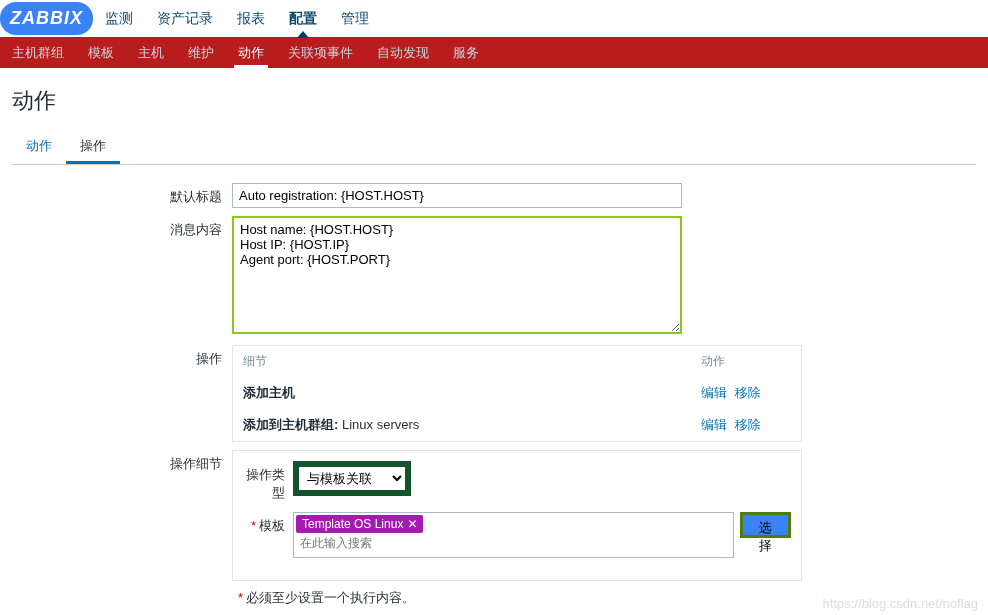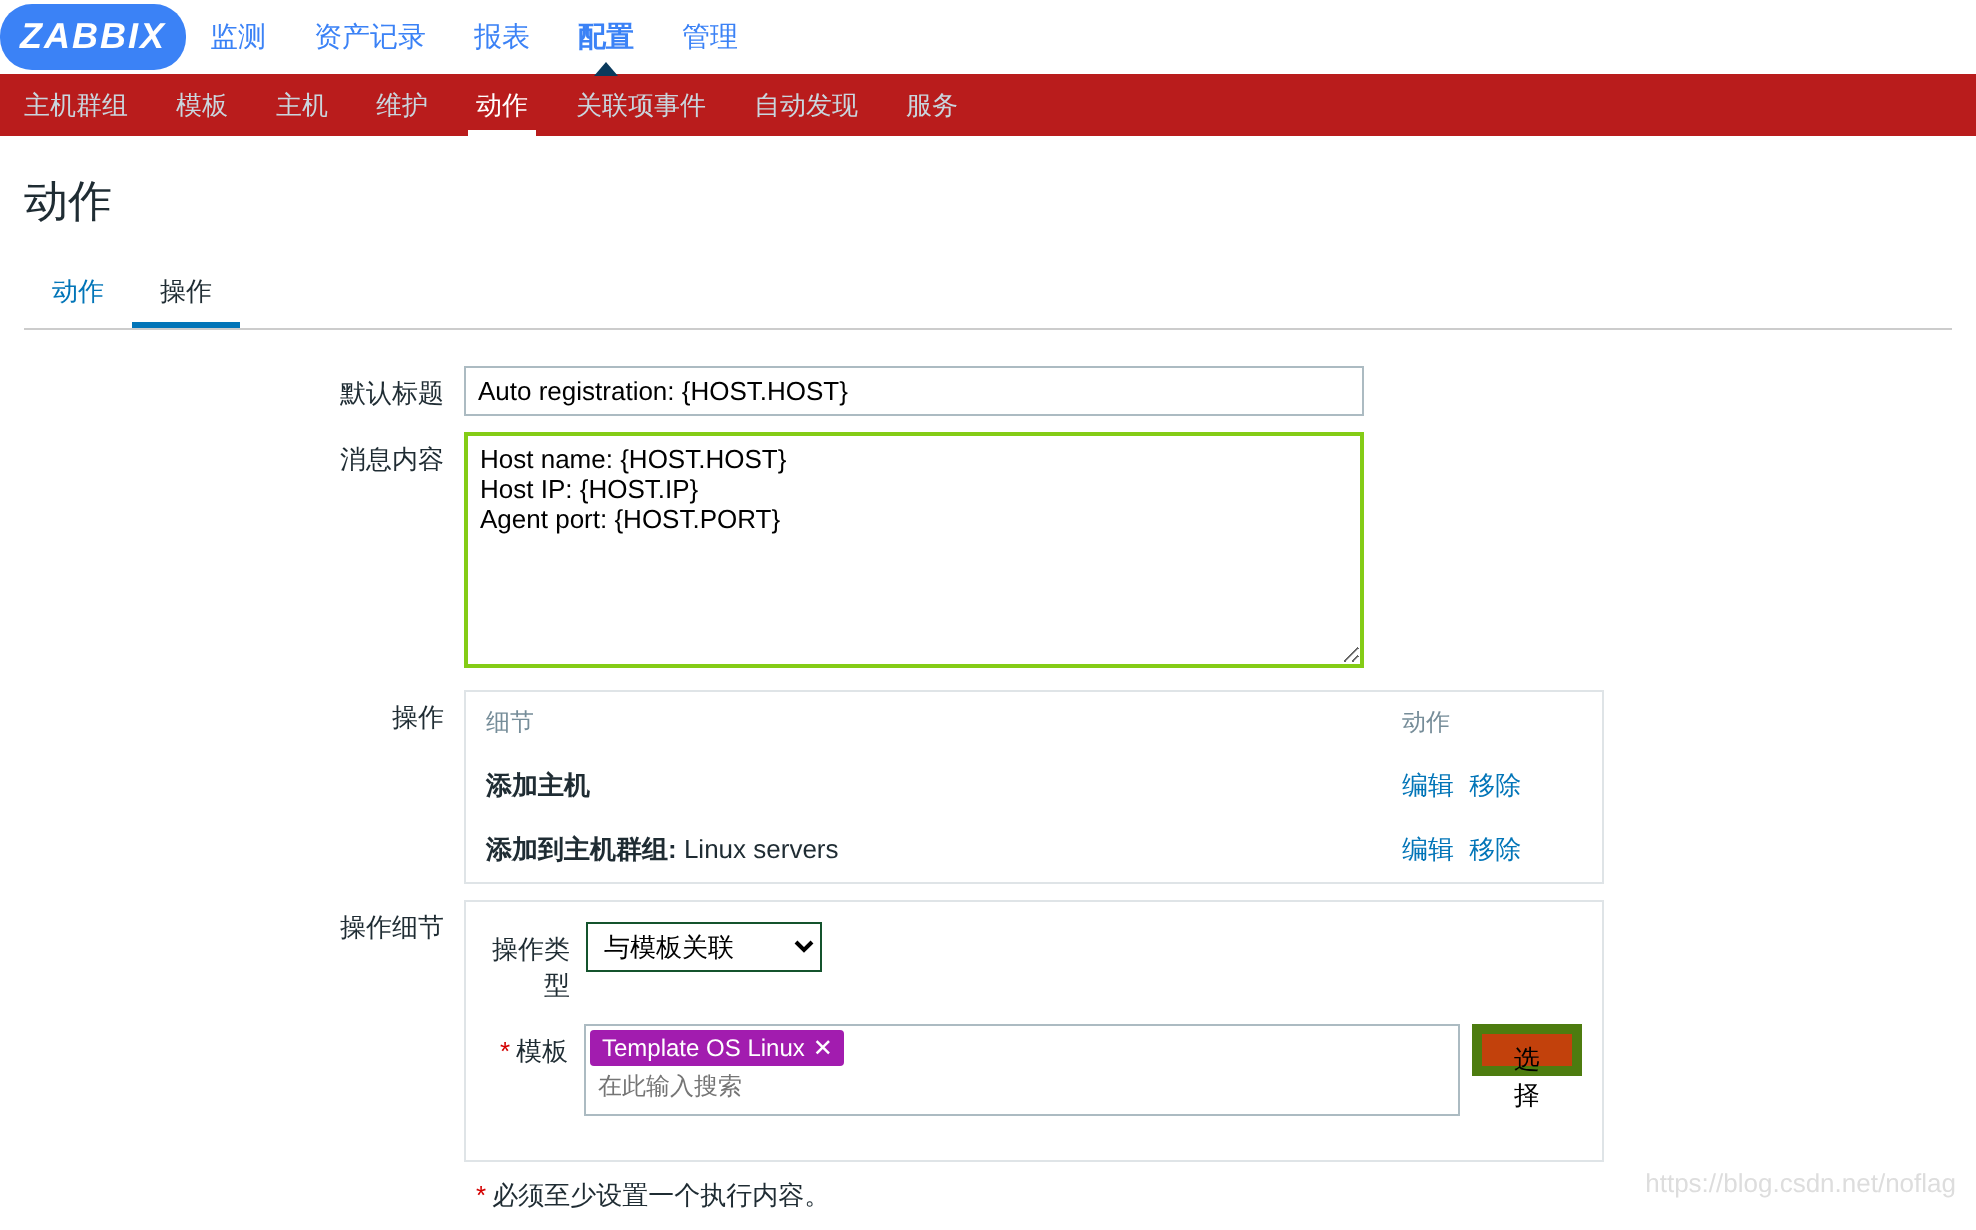--- a/index.html
+++ b/index.html
@@ -1,21 +1,21 @@
 <!DOCTYPE html>
 <html><head>
   <meta charset="utf-8">
   <style>
     * { margin: 0; padding: 0; box-sizing: border-box; }
     body { font-family: Arial, "Microsoft YaHei", sans-serif; font-size: 13px; color: #1f2c33; background: #fff; }
     
     .top-nav { background: #fff; height: 37px; display: flex; align-items: center; position: relative; }
     .logo { background: #3b82f6; color: #fff; font-weight: bold; font-size: 18px; letter-spacing: 1px; padding: 6px 10px; font-style: italic; border-radius: 16px; }
     .top-nav-items { display: flex; align-items: stretch; height: 37px; }
-    .top-nav-item { padding: 0 12px; color: #3b82f6; cursor: pointer; display: flex; align-items: center; font-size: 14px; position: relative; }
+    .top-nav-item { padding: 0 12px; color: #0c4a6e; cursor: pointer; display: flex; align-items: center; font-size: 14px; position: relative; }
     .top-nav-item.active { font-weight: bold; }
     .top-nav-item.active::after { content: ''; position: absolute; bottom: -1px; left: 50%; transform: translateX(-50%); width: 0; height: 0; border-left: 6px solid transparent; border-right: 6px solid transparent; border-bottom: 7px solid #0a3a5c; z-index: 2; }
     
     .sub-nav { background: #b91c1c; height: 31px; display: flex; align-items: stretch; }
     .sub-nav-item { padding: 0 12px; color: #c9d6de; cursor: pointer; display: flex; align-items: center; font-size: 13px; position: relative; }
     .sub-nav-item.active { color: #fff; }
     .sub-nav-item.active::after { content: ''; position: absolute; bottom: 0; left: 8px; right: 8px; height: 3px; background: #fff; }
     
     .page-content { padding: 10px 12px; }
     .page-title { font-size: 22px; font-weight: normal; margin-bottom: 15px; margin-top: 8px; }
@@ -41,33 +41,33 @@
     .ops-row-detail b { font-weight: bold; }
     .link { color: #0275b8; cursor: pointer; font-size: 13px; }
     .link + .link { margin-left: 4px; }
     
     .detail-box { border: 1px solid #dfe4e7; width: 570px; padding: 10px 10px 12px; }
     .detail-row { display: flex; margin-bottom: 10px; align-items: flex-start; }
     .detail-label { width: 50px; text-align: right; padding-right: 8px; padding-top: 5px; font-size: 13px; }
     .detail-control { flex: 1; display: flex; align-items: flex-start; gap: 6px; }
     .required-mark { color: #d40000; margin-right: 3px; }
     
-    .select { border: 1px solid #14532d; padding: 3px 4px; font-size: 13px; width: 118px; font-family: inherit; background: #fff; }
+    .select { border: 6px solid #14532d; padding: 3px 4px; font-size: 13px; width: 118px; font-family: inherit; background: #fff; }
     
     .tag-input-wrap { border: 1px solid #acbbc2; width: 450px; padding: 2px; min-height: 46px; }
     .tag { display: inline-block; background: #a21caf; color: #fff; padding: 2px 6px; border-radius: 2px; font-size: 12px; margin: 0; }
     .tag-x { margin-left: 4px; cursor: pointer; }
     .tag-search { border: none; outline: none; padding: 3px 4px; width: 95%; font-size: 12px; color: #999; font-family: inherit; display: block; }
     
-    .btn-secondary { border: 5px solid #4d7c0f; background: #c2410c; padding: 4px 10px; cursor: pointer; font-size: 13px; height: 26px; font-family: inherit; }
+    .btn-secondary { border: 3px solid #4d7c0f; background: #3b82f6; padding: 4px 10px; cursor: pointer; font-size: 13px; height: 26px; font-family: inherit; }
     
     .button-row { margin-left: 6px; margin-top: 3px; }
     .hint-row { margin-left: 6px; margin-bottom: 12px; font-size: 13px; }
     
-    .watermark { position: fixed; bottom: 16px; right: 10px; color: #ddd; font-size: 13px; }
+    .watermark { position: fixed; bottom: 4px; right: 10px; color: #ddd; font-size: 13px; }
   </style>
 </head>
 <body>
 
 <div class="top-nav">
   <span class="logo">ZABBIX</span>
   <div class="top-nav-items">
     <div class="top-nav-item">监测</div>
     <div class="top-nav-item">资产记录</div>
     <div class="top-nav-item">报表</div>

